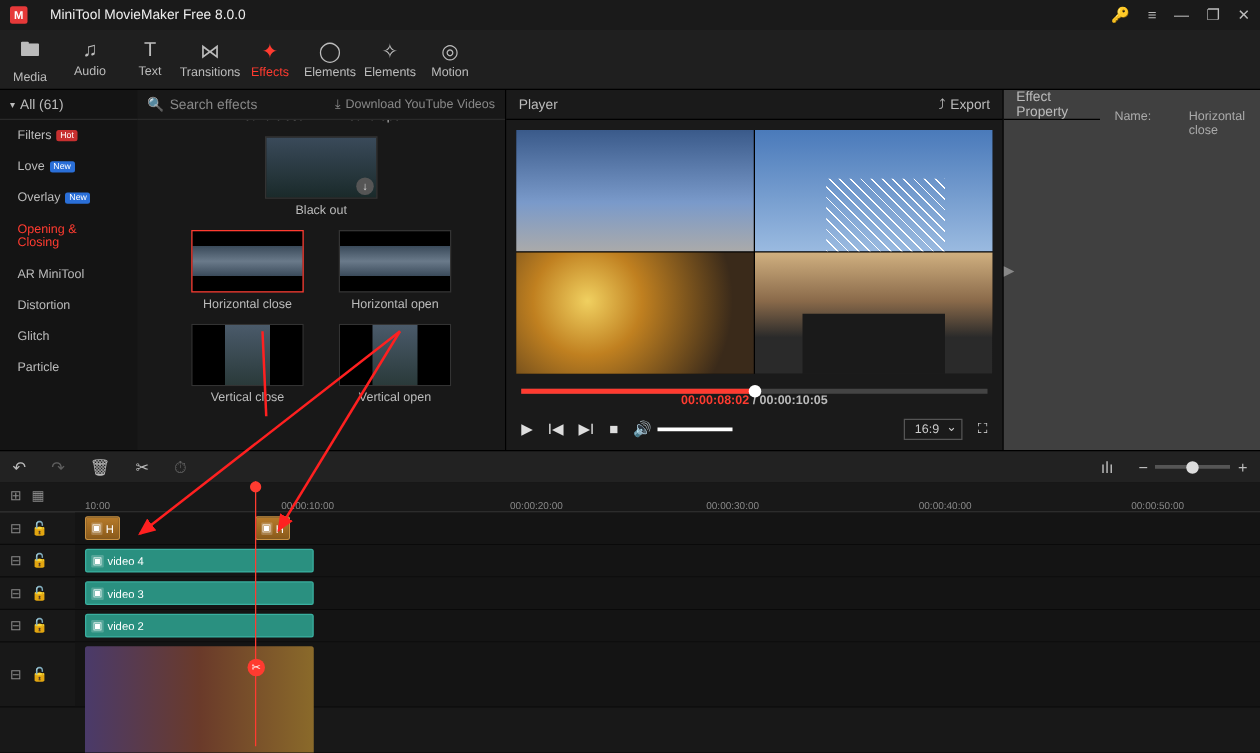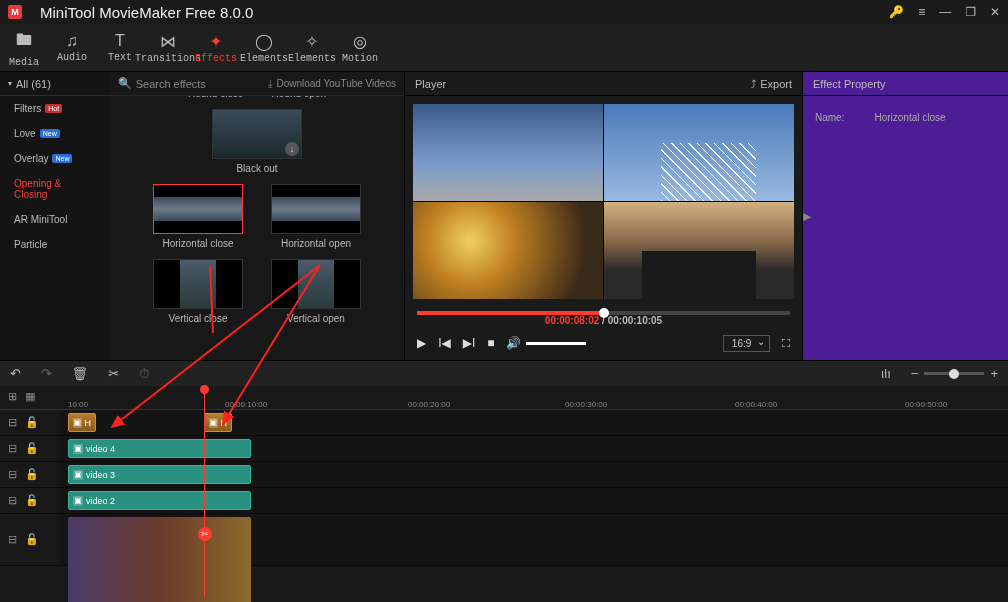--- a/index.html
+++ b/index.html
@@ -1,31 +1,31 @@
 <!DOCTYPE html>
 <html><head>
 <meta charset="utf-8">
 <style>
 * { margin: 0; padding: 0; box-sizing: border-box; font-family: -apple-system, "Segoe UI", Arial, sans-serif; }
 body { background: #0a0a0a; color: #ccc; font-size: 11px; overflow: hidden; width: 1008px; height: 602px; position: relative; }
 
 
 .titlebar { height: 24px; background: #1a1a1a; display: flex; align-items: center; padding: 0 8px; }
 .titlebar .logo { width: 14px; height: 14px; background: #e63939; border-radius: 2px; margin-right: 6px; display: flex; align-items: center; justify-content: center; color: #fff; font-size: 9px; font-weight: bold; }
-.titlebar .title { color: #eee; font-size: 15px; flex: 1; padding-left: 12px; }
+.titlebar .title { color: #eee; font-size: 11px; flex: 1; padding-left: 12px; }
 .titlebar .win-controls { display: flex; gap: 14px; align-items: center; }
 .titlebar .win-controls span { color: #bbb; cursor: pointer; font-size: 12px; }
 .key-icon { color: #d8a83e; }
 
 
 .toptabs { height: 48px; background: #1f1f1f; display: flex; align-items: center; border-bottom: 1px solid #000; }
 .toptab { width: 48px; display: flex; flex-direction: column; align-items: center; justify-content: center; gap: 2px; color: #bbb; cursor: pointer; height: 100%; }
 .toptab.active { color: #ff3b30; }
 .toptab .icon { font-size: 16px; }
-.toptab .label { font-size: 10px; font-family: Liberation Mono, monospace; }
+.toptab .label { font-size: 10px; }
 
 
 .main { display: flex; height: 288px; }
 .main .leftcol { width: 405px; display: flex; background: #181818; border-right: 1px solid #000; }
 .catlist { width: 110px; background: #141414; }
 .cathdr { height: 24px; display: flex; align-items: center; padding: 0 8px; color: #bbb; border-bottom: 1px solid #2a2a2a; }
 .cathdr .chev { margin-right: 4px; font-size: 8px; }
 .catitem { padding: 7px 14px; color: #bbb; cursor: pointer; display: flex; align-items: center; gap: 4px; font-size: 10px; }
 .catitem.active { color: #ff3b30; }
 .badge { font-size: 7px; padding: 1px 3px; border-radius: 2px; color: #fff; }
@@ -72,21 +72,21 @@
 .playctrls { height: 34px; display: flex; align-items: center; gap: 12px; padding: 0 12px; }
 .playctrls .btn { color: #ddd; cursor: pointer; font-size: 12px; }
 .vol { display: flex; align-items: center; gap: 4px; flex: 1; }
 .volbar { width: 60px; height: 3px; background: #fff; }
 .ratio { border: 1px solid #555; padding: 2px 18px 2px 8px; font-size: 10px; position: relative; cursor: pointer; }
 .ratio::after { content: "⌄"; position: absolute; right: 4px; top: 0; }
 .fsbtn { color: #ddd; cursor: pointer; }
 .rarrow{ position:absolute; left:803px; top:210px; color:#888; font-size:11px; z-index:3;}
 
 
-.proppanel { flex: 1; background: #4c1d95; display: flex; flex-direction: column; }
+.proppanel { flex: 1; background: #404040; display: flex; }
 .propbody { padding: 16px 12px; font-size: 10px; color: #aaa; }
 .proprow { display: flex; gap: 30px; }
 
 
 .tltoolbar { height: 26px; background: #222; display: flex; align-items: center; padding: 0 10px; gap: 20px; border-top: 1px solid #000; }
 .tltoolbar .btn { color: #bbb; cursor: pointer; font-size: 13px; }
 .tltoolbar .spacer { flex: 1; }
 .zoom { display: flex; align-items: center; gap: 6px; }
 .zoomtrack { width: 60px; height: 3px; background: #555; position: relative; }
 .zoomtrack .zdot { position: absolute; left: 50%; top: 50%; width: 10px; height: 10px; border-radius: 50%; background: #ddd; transform: translate(-50%,-50%); }
@@ -184,20 +184,26 @@
         </div>
       <div class="catitem">
           <span>Overlay</span>
           <span class="badge new">New</span>
         </div>
       <div class="catitem active">
           <span>Opening &amp; Closing</span>
         </div>
       <div class="catitem">
           <span>AR MiniTool</span>
+        </div>
+      <div class="catitem">
+          <span>Distortion</span>
+        </div>
+      <div class="catitem">
+          <span>Glitch</span>
         </div>
       <div class="catitem">
           <span>Particle</span>
         </div>
     </div>
     <div class="effectsarea">
       <div class="searchbar">
         <div class="search">
             <span>🔍</span>
             <span>Search effects</span>

